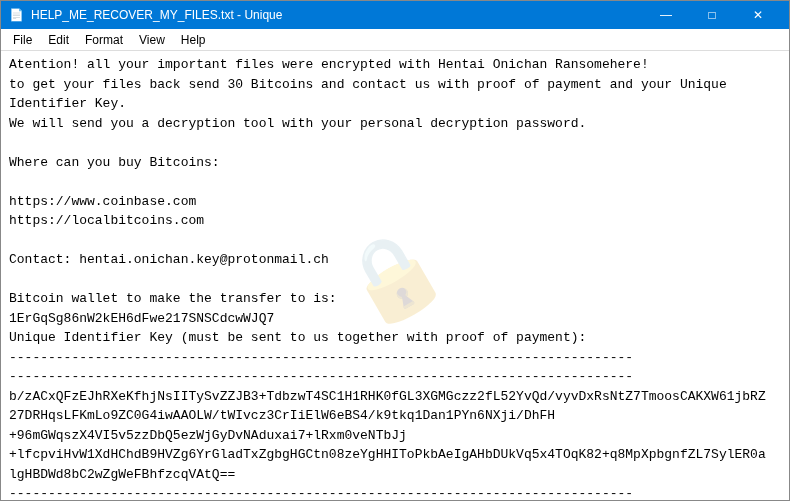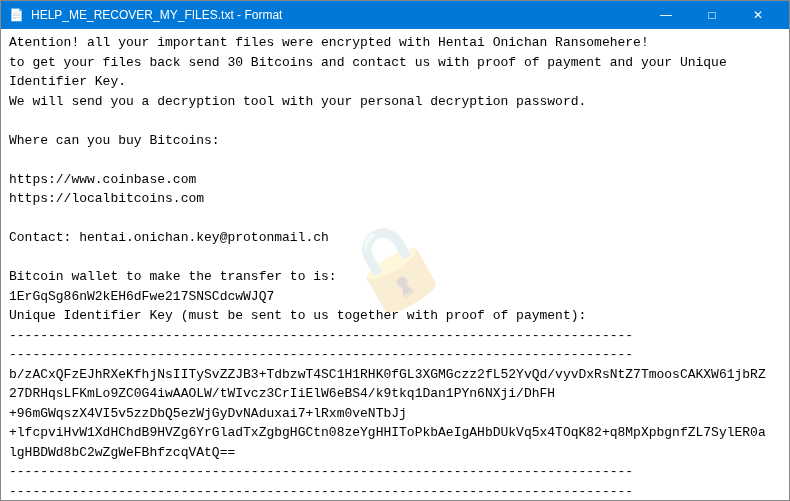--- a/index.html
+++ b/index.html
@@ -122,28 +122,35 @@
       letter-spacing: 4px;
     }
   </style>
 </head>
 <body>
 
 <div class="window">
 
   <div class="title-bar">
     <span class="title-bar-icon">📄</span>
-    <span class="title-bar-text">HELP_ME_RECOVER_MY_FILES.txt - Format</span>
+    <span class="title-bar-text">HELP_ME_RECOVER_MY_FILES.txt - Unique</span>
     <div class="title-bar-controls">
       <button class="title-btn">—</button>
       <button class="title-btn">□</button>
       <button class="title-btn close">✕</button>
     </div>
   </div>
 
+  <div class="menu-bar">
+    <span class="menu-item">File</span>
+    <span class="menu-item">Edit</span>
+    <span class="menu-item">Format</span>
+    <span class="menu-item">View</span>
+    <span class="menu-item">Help</span>
+  </div>
 
   <div class="content-area">
     <div class="watermark">🔒</div>
     <pre class="text-content">Atention! all your important files were encrypted with Hentai Onichan Ransomehere!
 to get your files back send 30 Bitcoins and contact us with proof of payment and your Unique
 Identifier Key.
 We will send you a decryption tool with your personal decryption password.
 
 Where can you buy Bitcoins:
 

